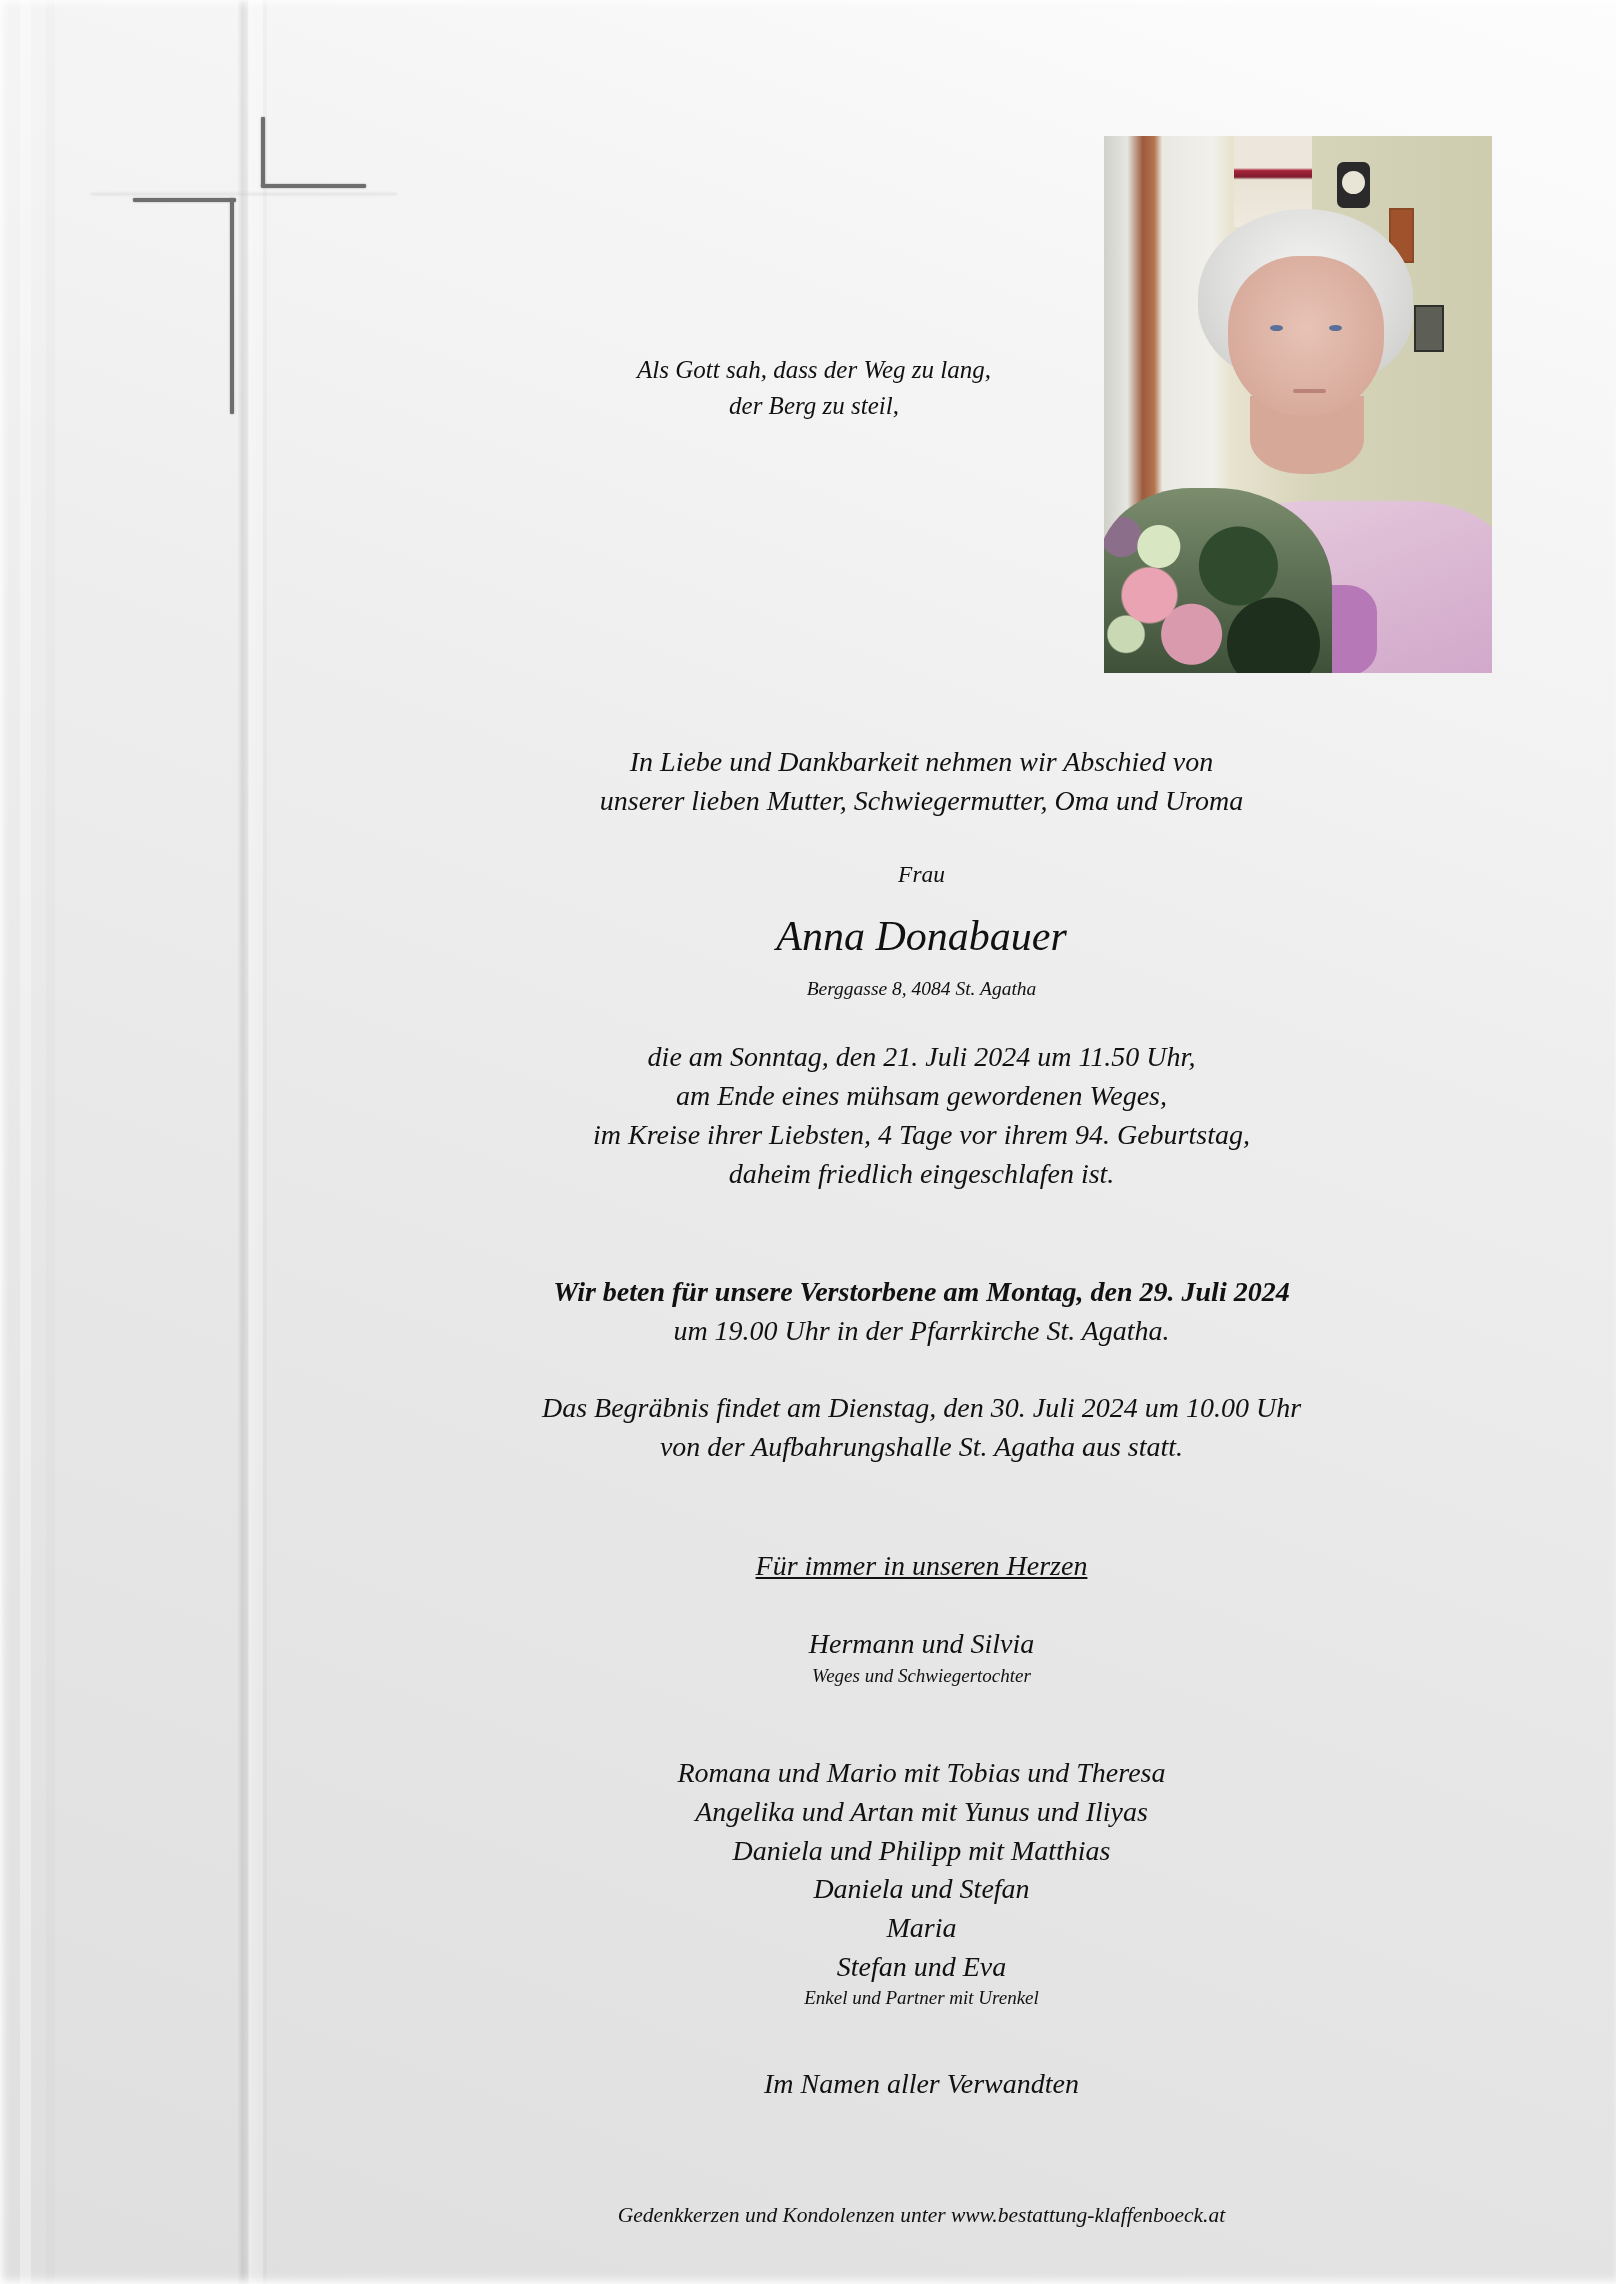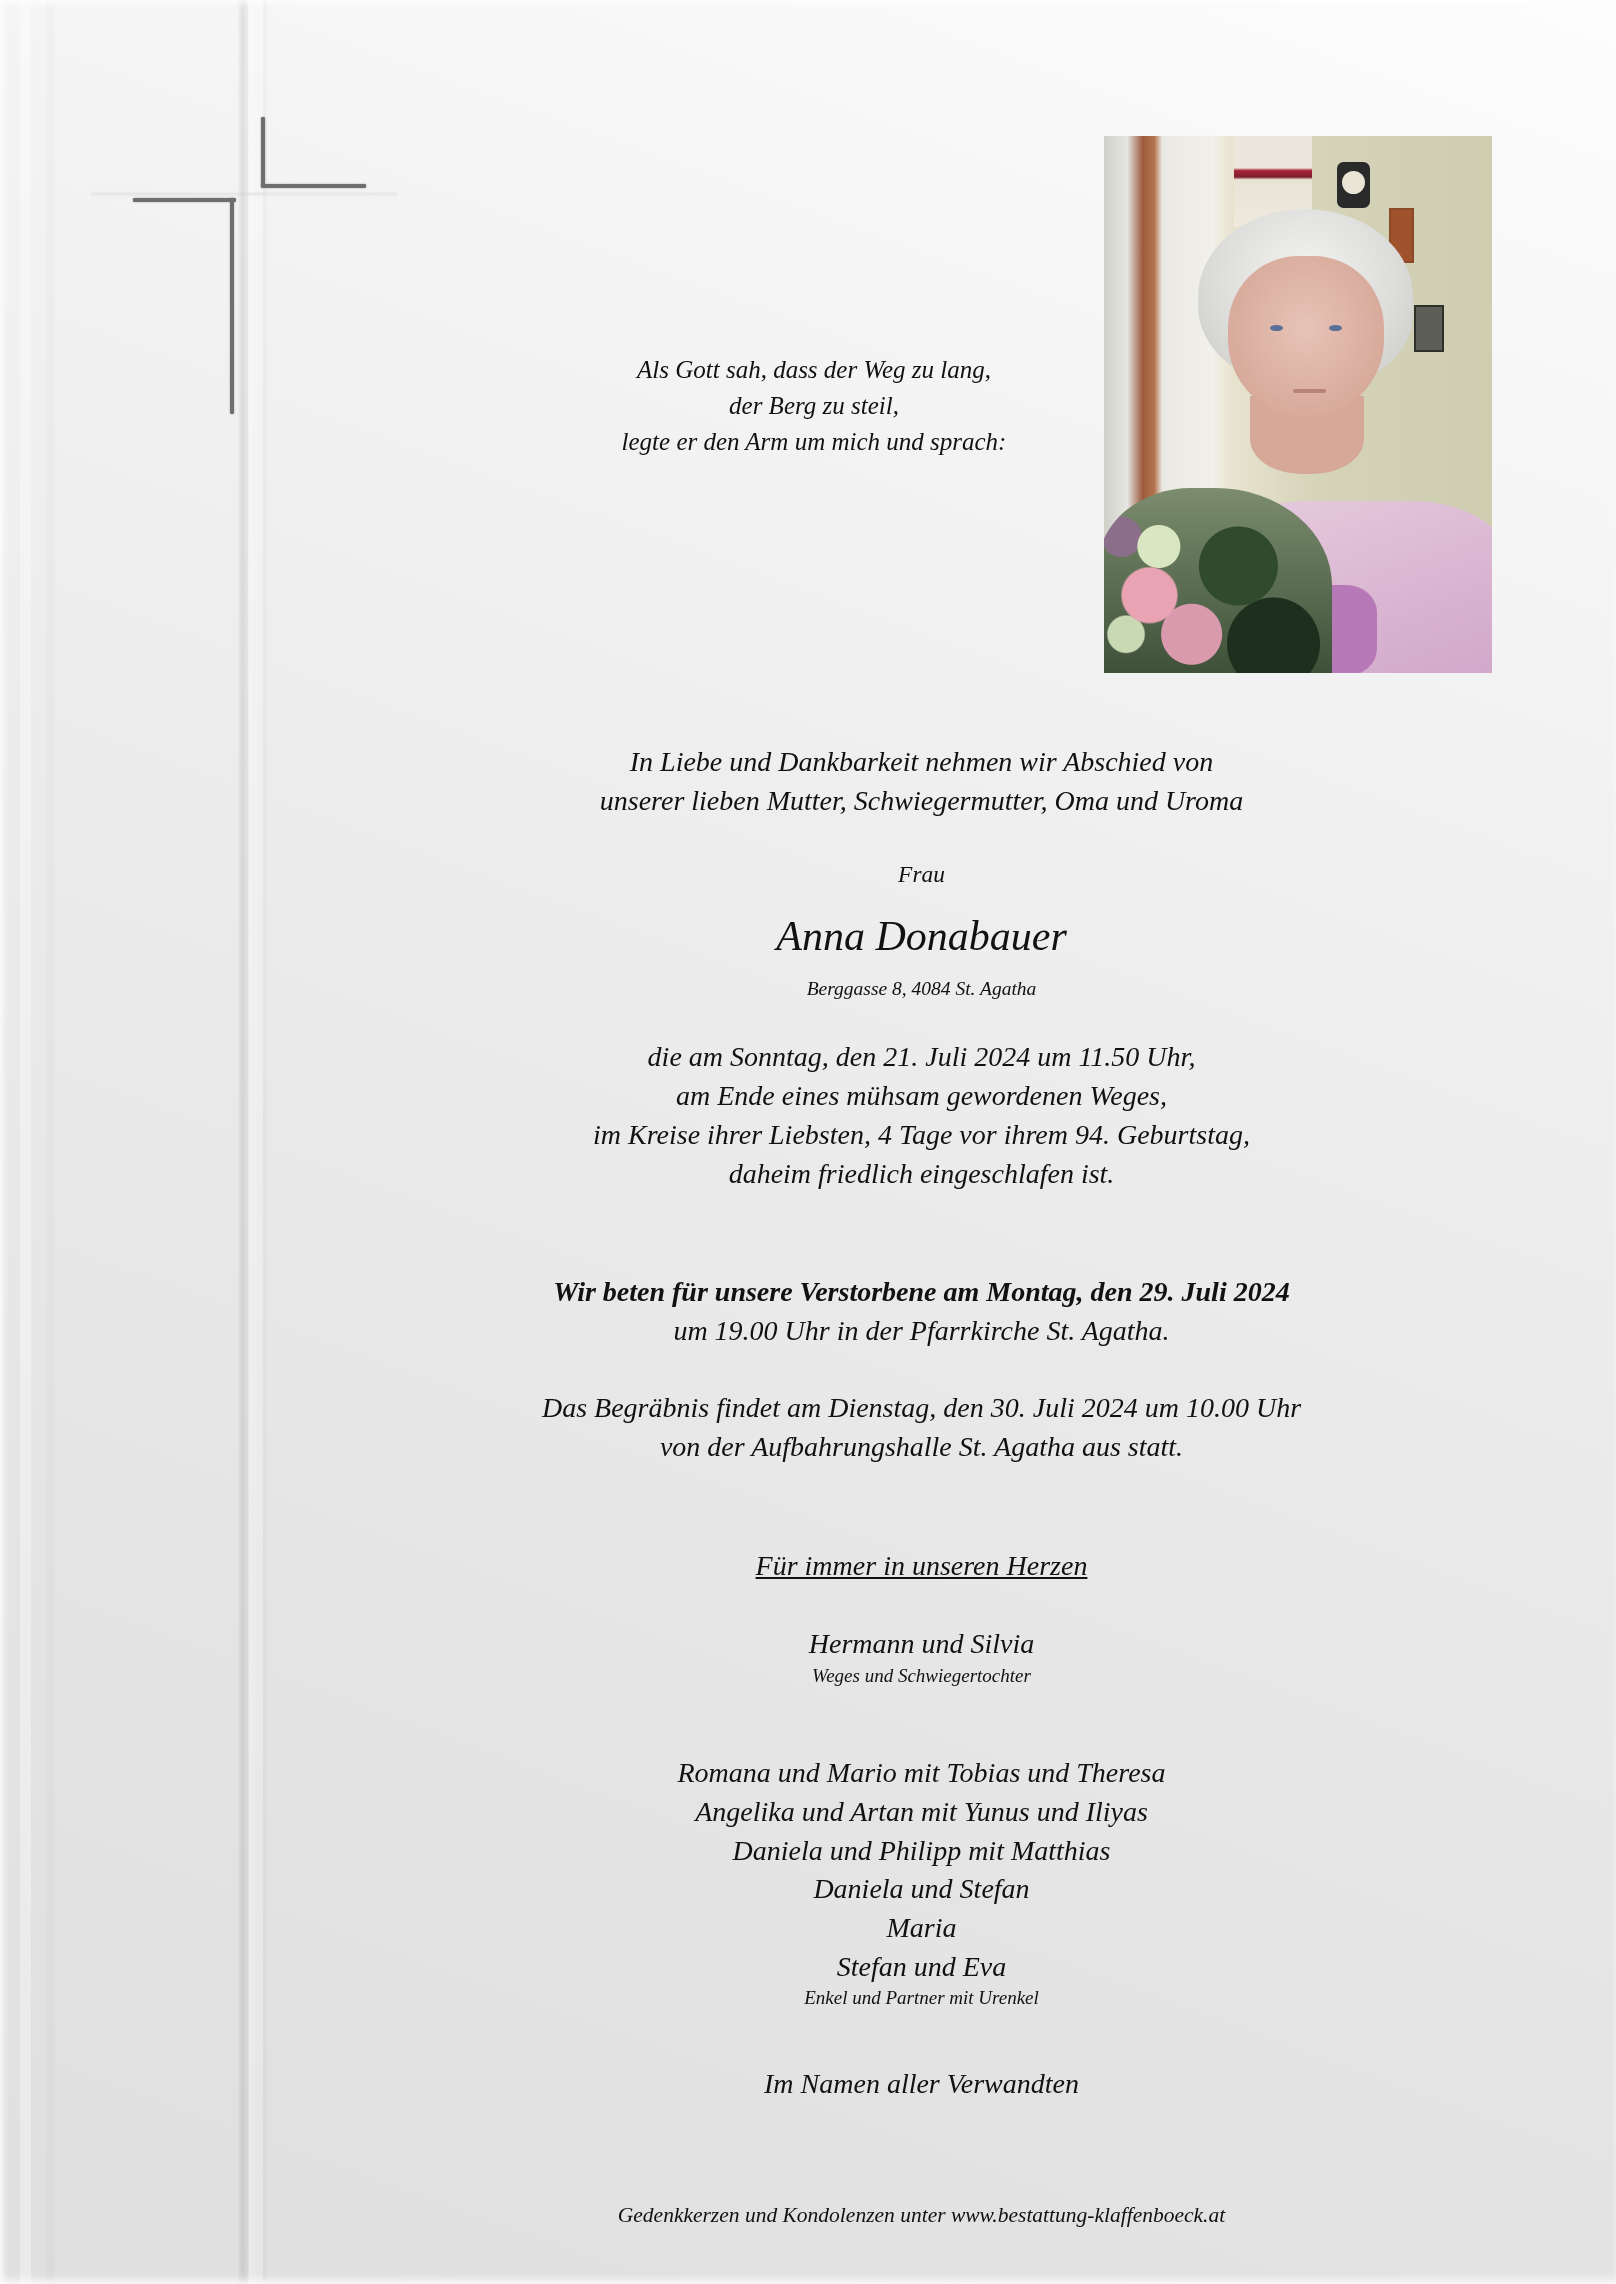--- a/index.html
+++ b/index.html
@@ -75,21 +75,20 @@
   <div class="cross-ghost" style="left:91px; top:193px; width:306px;"></div>
   <div class="cross-line" style="left:261px; top:117px; width:3.9px; height:70px;"></div>
   <div class="cross-line" style="left:261px; top:184px; width:105px; height:3.9px;"></div>
   <div class="cross-line" style="left:133px; top:198px; width:103px; height:3.9px;"></div>
   <div class="cross-line" style="left:230px; top:198px; width:3.9px; height:216px;"></div>
 </div>
 
 <div class="poem-box poem">
   <div>Als Gott sah, dass der Weg zu lang,</div>
   <div>der Berg zu steil,</div>
-  <div>legte er den Arm um mich und sprach:</div>
 </div>
 
 <div class="photo" title="Portrait of an elderly woman with white hair in a pink blouse holding a bouquet of flowers">
   <div class="curtain"></div>
   <div class="clock"></div>
   <div class="frame1"></div>
   <div class="frame2"></div>
   <div class="chair"></div>
   <div class="blouse"></div>
   <div class="scarf"></div>

